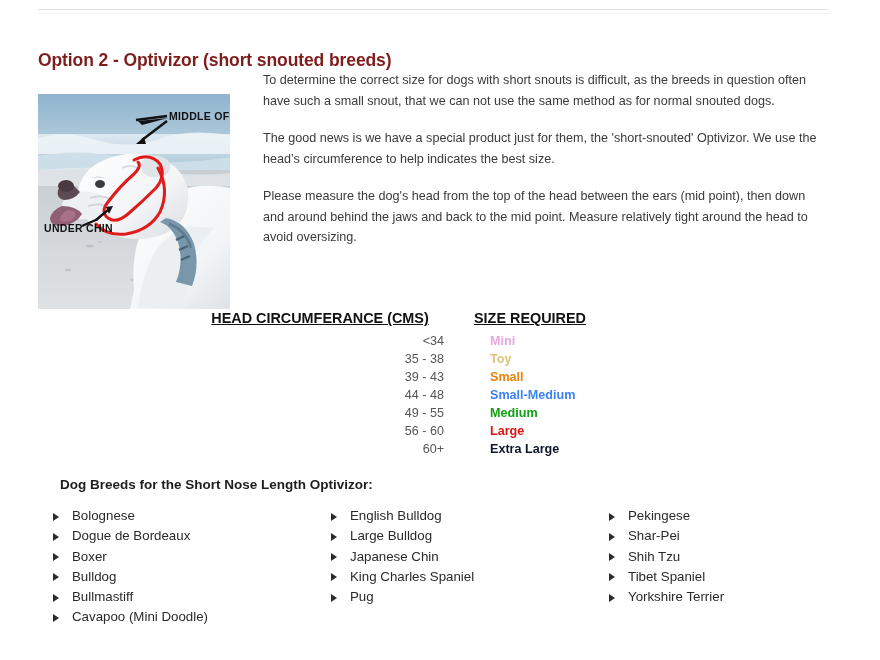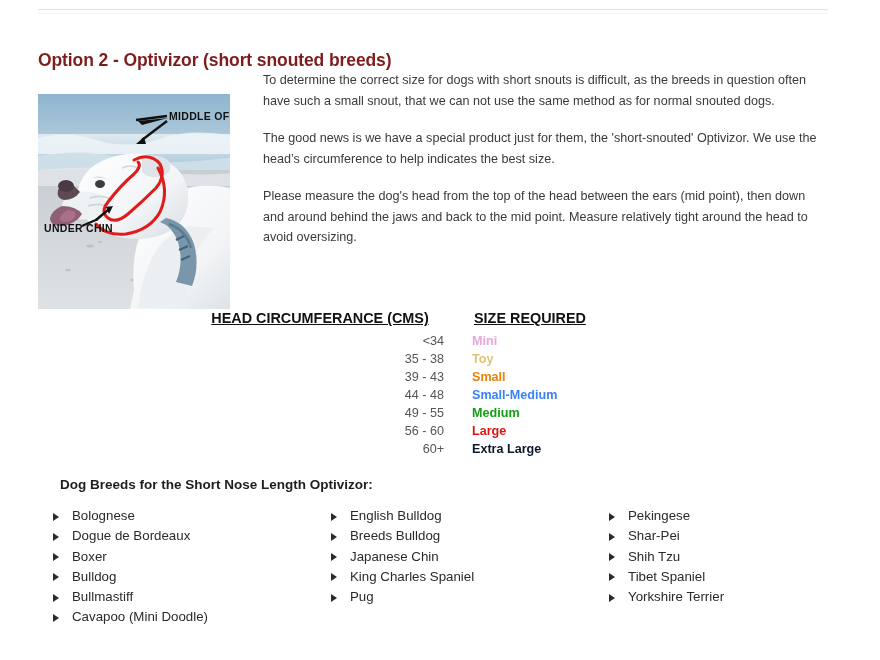--- a/index.html
+++ b/index.html
@@ -103,21 +103,21 @@
   }
   .size-table td.cms {
     text-align: right;
     color: #555555;
     width: 248px;
     padding-right: 0;
   }
   .size-table td.size {
     text-align: left;
     font-weight: bold;
-    padding-left: 28px;
+    padding-left: 46px;
     white-space: nowrap;
     margin-top: 32px;
   }
 
   
   .breeds-title {
     position: absolute;
     left: 60px;
     top: 477px;
     font-size: 13.5px;
@@ -318,21 +318,21 @@
         <li><span class="tri"></span><span>Dogue de Bordeaux</span></li>
         <li><span class="tri"></span><span>Boxer</span></li>
         <li><span class="tri"></span><span>Bulldog</span></li>
         <li><span class="tri"></span><span>Bullmastiff</span></li>
         <li><span class="tri"></span><span>Cavapoo (Mini Doodle)</span></li>
       </ul>
     </div>
     <div class="breed-col">
       <ul>
         <li><span class="tri"></span><span>English Bulldog</span></li>
-        <li><span class="tri"></span><span>Breeds Bulldog</span></li>
+        <li><span class="tri"></span><span>Large Bulldog</span></li>
         <li><span class="tri"></span><span>Japanese Chin</span></li>
         <li><span class="tri"></span><span>King Charles Spaniel</span></li>
         <li><span class="tri"></span><span>Pug</span></li>
       </ul>
     </div>
     <div class="breed-col">
       <ul>
         <li><span class="tri"></span><span>Pekingese</span></li>
         <li><span class="tri"></span><span>Shar-Pei</span></li>
         <li><span class="tri"></span><span>Shih Tzu</span></li>

